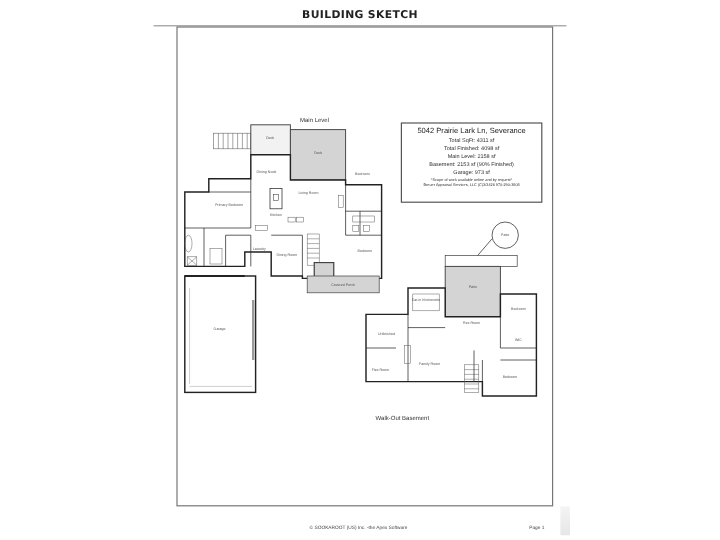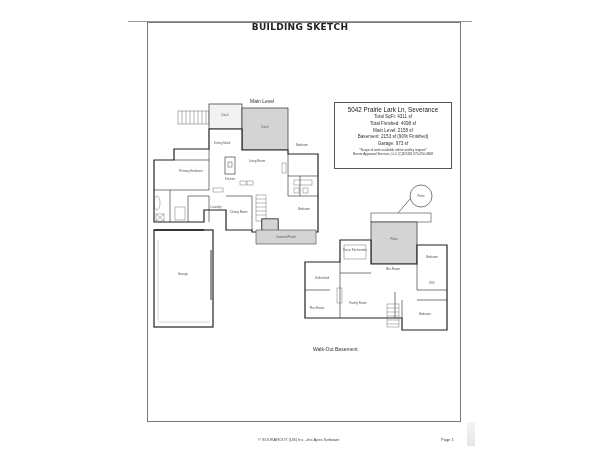--- a/index.html
+++ b/index.html
@@ -1,17 +1,17 @@
 <!DOCTYPE html>
 <html><head>
 <meta charset="utf-8">
 <style>
   html,body{margin:0;padding:0;background:#fff;}
   body{width:600px;height:450px;position:relative;overflow:hidden;font-family:"Liberation Sans",sans-serif;color:#222;}
-  .title{position:absolute;left:0;right:0;top:22px;text-align:center;font-family:"DejaVu Sans",sans-serif;font-weight:bold;font-size:9px;letter-spacing:.3px;color:#222;}
+  .title{position:absolute;left:0;right:0;top:8px;text-align:center;font-family:"DejaVu Sans",sans-serif;font-weight:bold;font-size:9px;letter-spacing:.3px;color:#222;}
   .title-rule{position:absolute;left:128px;width:344px;top:21px;height:1px;background:#999;}
   .frame{position:absolute;left:147px;top:22px;width:314px;height:400px;border:1.5px solid #777;box-sizing:border-box;}
   .footer{position:absolute;top:437px;font-size:4px;color:#444;}
   .watermark{position:absolute;left:467px;top:422px;width:8px;height:24px;background:linear-gradient(#f4f4f4,#e6e6e6);font-size:3px;color:#aaa;writing-mode:vertical-rl;text-align:center;}
   .infobox{position:absolute;left:334px;top:102px;width:118px;height:67px;border:1px solid #555;background:#fff;text-align:center;box-sizing:border-box;padding-top:3px;}
   .infobox .addr{font-size:6.3px;color:#222;margin-bottom:1px;}
   .infobox .line{font-size:4.6px;line-height:6.8px;color:#333;}
   .infobox .note{font-size:3.2px;line-height:4.4px;color:#333;}
   .label{position:absolute;font-size:5px;color:#333;}
   svg{position:absolute;left:0;top:0;}

